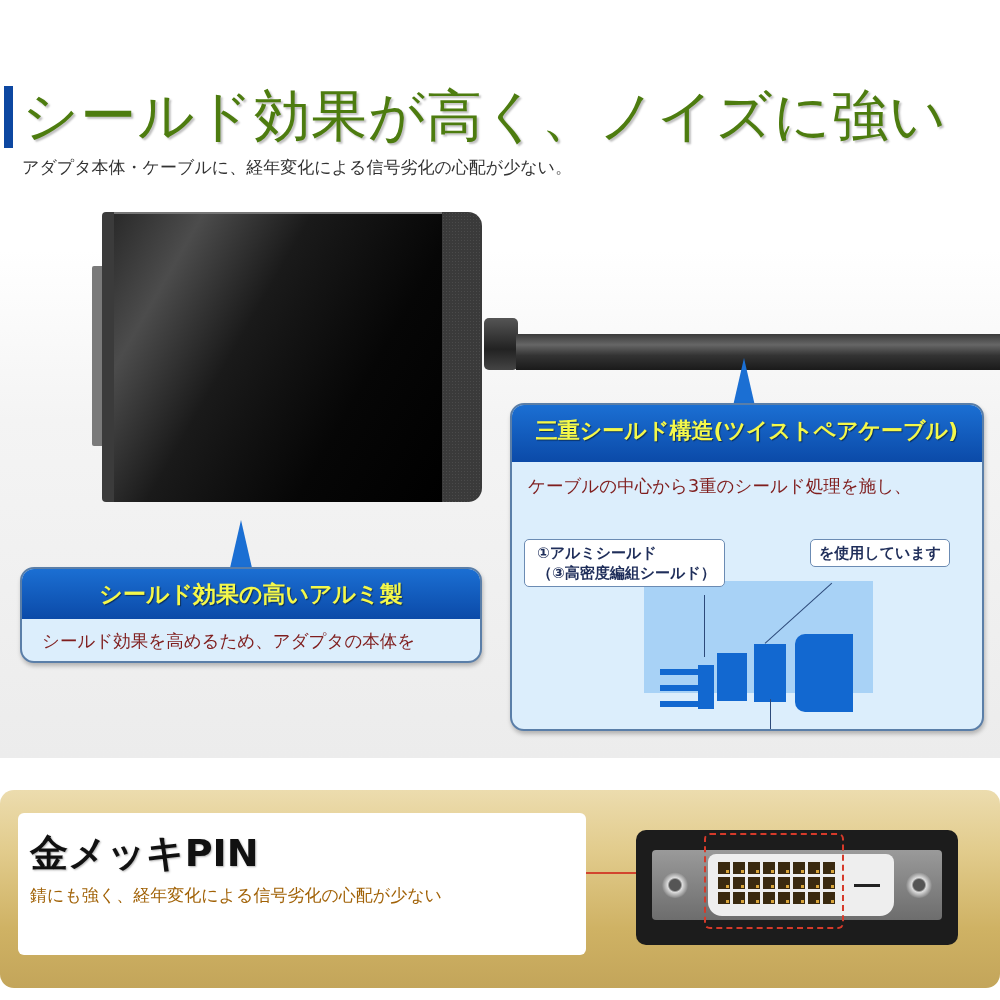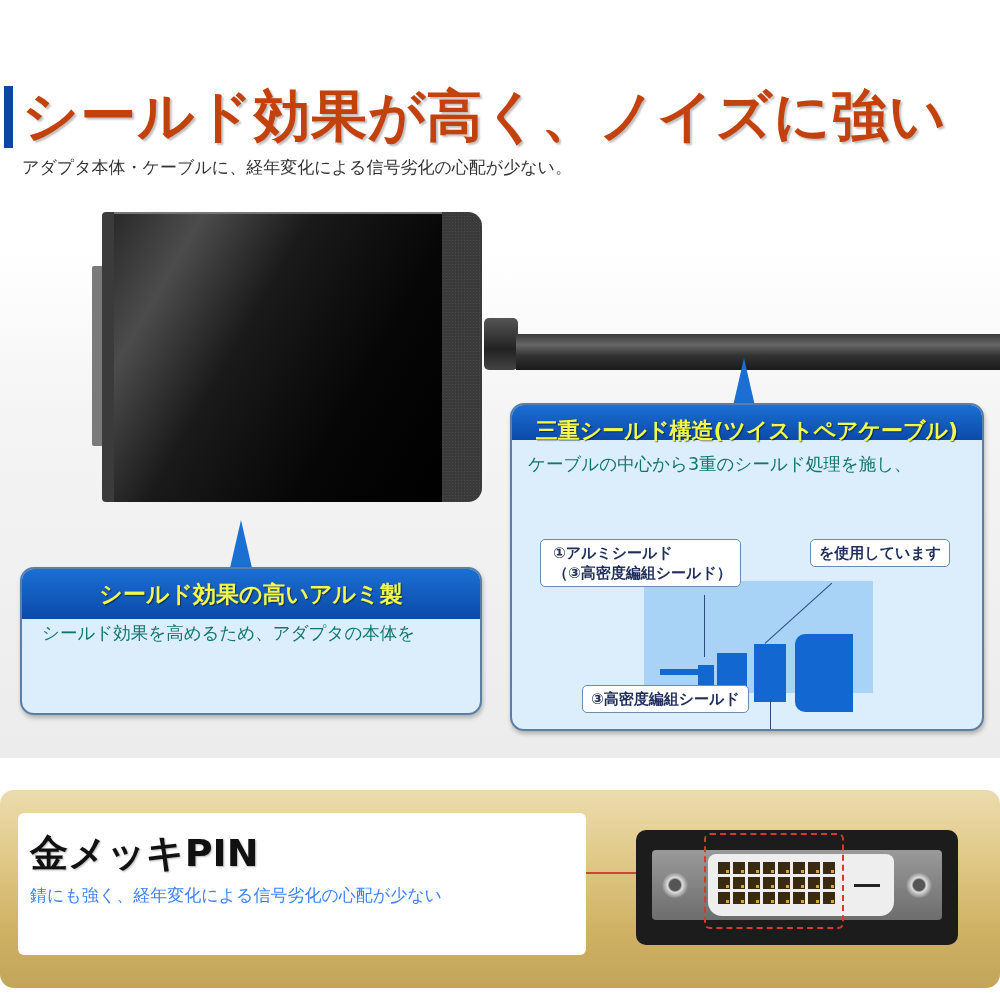--- a/index.html
+++ b/index.html
@@ -8,22 +8,22 @@
 
   
   .top-bg {
     position: absolute; left: 0; top: 0; width: 1000px; height: 758px;
     background: linear-gradient(to bottom, #ffffff 0px, #ffffff 250px, #f4f4f4 420px, #ececec 758px);
   }
   .heading-bar {
     position: absolute; left: 4px; top: 86px; width: 9px; height: 62px; background: #0d47a1;
   }
   .main-title {
-    position: absolute; left: 22px; top: 76px; font-size: 56px; font-weight: bold; letter-spacing: 1px;
-    color: #c2410c; white-space: nowrap; text-shadow: 2px 2px 2px rgba(0,0,0,0.25); line-height: 80px;
+    position: absolute; left: 22px; top: 76px; font-size: 56px; font-weight: normal; letter-spacing: 1px;
+    color: #4d7c0f; white-space: nowrap; text-shadow: 2px 2px 2px rgba(0,0,0,0.25); line-height: 80px;
   }
   .subtitle {
     position: absolute; left: 22px; top: 156px; font-size: 17px; color: #333; white-space: nowrap;
   }
 
   
   .adapter { position: absolute; left: 92px; top: 206px; width: 392px; height: 292px; }
   .adapter-plate {
     position: absolute; left: 0; top: 60px; width: 14px; height: 180px; background: #7a7a7a;
     border-radius: 2px;
@@ -49,32 +49,32 @@
     position: absolute; left: 516px; top: 334px; width: 484px; height: 36px;
     background: linear-gradient(#3a3a3a, #666 30%, #333 60%, #1a1a1a);
   }
 
   
   .callout { position: absolute; border-radius: 14px; overflow: hidden; box-shadow: 1px 3px 4px rgba(0,0,0,0.25); border: 2px solid #5a7ea8; background: #dceefc; }
   .callout-header {
     background: linear-gradient(#1b6fd3, #0b4aa8); color: #f4f84a; font-weight: bold; text-align: center;
     text-shadow: 1px 1px 1px rgba(0,0,0,0.5);
   }
-  .callout-body { color: #0f766e; }
+  .callout-body { color: #7f1d1d; }
   .pointer {
     position: absolute; width: 0; height: 0; border-left: 11px solid transparent; border-right: 11px solid transparent;
     border-bottom: 48px solid #1b6fd3;
   }
 
-  .callout-left { left: 20px; top: 567px; width: 462px; height: 148px; }
+  .callout-left { left: 20px; top: 567px; width: 462px; height: 96px; }
   .callout-left .callout-header { height: 50px; line-height: 50px; font-size: 23px; }
-  .callout-left .callout-body { padding: 0 20px; font-size: 17.5px; line-height: 28px; }
+  .callout-left .callout-body { padding: 8px 20px; font-size: 17.5px; line-height: 28px; }
 
   .callout-right { left: 510px; top: 403px; width: 474px; height: 328px; }
-  .callout-right .callout-header { height: 35px; line-height: 52px; font-size: 22px; }
+  .callout-right .callout-header { height: 57px; line-height: 52px; font-size: 22px; }
   .callout-right .callout-body { padding: 10px 16px; font-size: 17.5px; line-height: 28px; }
 
   
   .diagram { position: absolute; left: 0; top: 52px; width: 474px; height: 276px; }
   .diag-bg { position: absolute; left: 132px; top: 124px; width: 229px; height: 112px; background: #a8d2f6; }
   .wire { position: absolute; height: 6px; background: #1268d0; }
   .shield { position: absolute; background: #1268d0; }
   .label-box {
     position: absolute; background: #fff; border: 1px solid #6b8bb3; border-radius: 5px; color: #1f2e5a;
     font-weight: bold; font-size: 15px; line-height: 20px; padding: 3px 8px; white-space: nowrap;
@@ -83,21 +83,21 @@
 
   
   .gold-panel {
     position: absolute; left: 0; top: 790px; width: 1000px; height: 198px; border-radius: 14px;
     background: linear-gradient(#ecdcae 0%, #e2cc8d 30%, #cfb264 70%, #c3a55a 100%);
   }
   .gold-card {
     position: absolute; left: 18px; top: 813px; width: 568px; height: 142px; background: #fff; border-radius: 6px;
   }
   .gold-title { position: absolute; left: 30px; top: 828px; font-size: 38px; font-weight: bold; color: #111; text-shadow: 1px 1px 2px rgba(0,0,0,0.3); }
-  .gold-desc { position: absolute; left: 30px; top: 880px; font-size: 17px; line-height: 30px; color: #3b82f6; white-space: nowrap; }
+  .gold-desc { position: absolute; left: 30px; top: 880px; font-size: 17px; line-height: 30px; color: #a16207; white-space: nowrap; }
   .red-line { position: absolute; left: 586px; top: 872px; width: 130px; height: 2px; background: #d2452e; }
 
   .dvi { position: absolute; left: 636px; top: 830px; width: 322px; height: 115px; background: #1c1c1c; border-radius: 10px; }
   .dvi-inner { position: absolute; left: 16px; top: 20px; width: 290px; height: 70px; background: linear-gradient(#9a9a9a, #6d6d6d); border-radius: 4px; }
   .screw { position: absolute; width: 26px; height: 26px; border-radius: 50%; background: radial-gradient(#555 30%, #ddd 40%, #888 70%); top: 22px; }
   .dvi-socket { position: absolute; left: 56px; top: 4px; width: 186px; height: 62px; background: #eee; border-radius: 8px 8px 14px 14px; }
   .pin-grid { position: absolute; left: 10px; top: 8px; display: grid; grid-template-columns: repeat(8, 12px); gap: 3px; }
   .pin { width: 12px; height: 12px; background: #3a2a10; position: relative; }
   .pin::after { content: ""; position: absolute; right: 1px; bottom: 1px; width: 3px; height: 3px; background: #d9a53a; }
   .dvi-dash { position: absolute; left: 146px; top: 30px; width: 26px; height: 3px; background: #222; }
@@ -143,26 +143,25 @@
     <div class="wire" style="left:148px; top:244px; width:52px;"></div>
     <div class="wire" style="left:186px; top:208px; width:16px; height:44px; background:#1268d0;"></div>
     <div class="shield" style="left:205px; top:196px; width:30px; height:48px;"></div>
     <div class="shield" style="left:242px; top:187px; width:32px; height:58px;"></div>
     <div class="shield" style="left:283px; top:177px; width:58px; height:78px; border-radius:10px 0 0 10px;"></div>
 
     <div class="leader" style="left:192px; top:138px; width:1px; height:62px;"></div>
     <div class="leader" style="left:214px; top:140px; width:90px; height:1px; transform-origin:0 0; transform:rotate(-42deg) translate(-2px, 60px);"></div>
     <div class="leader" style="left:258px; top:242px; width:1px; height:36px;"></div>
 
-    <div class="label-box" style="left:28px; top:82px;padding-left:12px;">
+    <div class="label-box" style="left:12px; top:82px;padding-left:12px;">
       <div>①アルミシールド</div>
       <div>（③高密度編組シールド）</div>
     </div>
     <div class="label-box" style="left:298px; top:82px;">を使用しています</div>
-    <div class="label-box" style="left:70px; top:228px;">③高密度編組シールド</div>
   </div>
 </div>
 
 <div class="gold-panel"></div>
 <div class="gold-card"></div>
 <h2 class="gold-title">金メッキPIN</h2>
 <div class="gold-desc">
   <div>錆にも強く、経年変化による信号劣化の心配が少ない</div>
 </div>
 <div class="red-line"></div>

